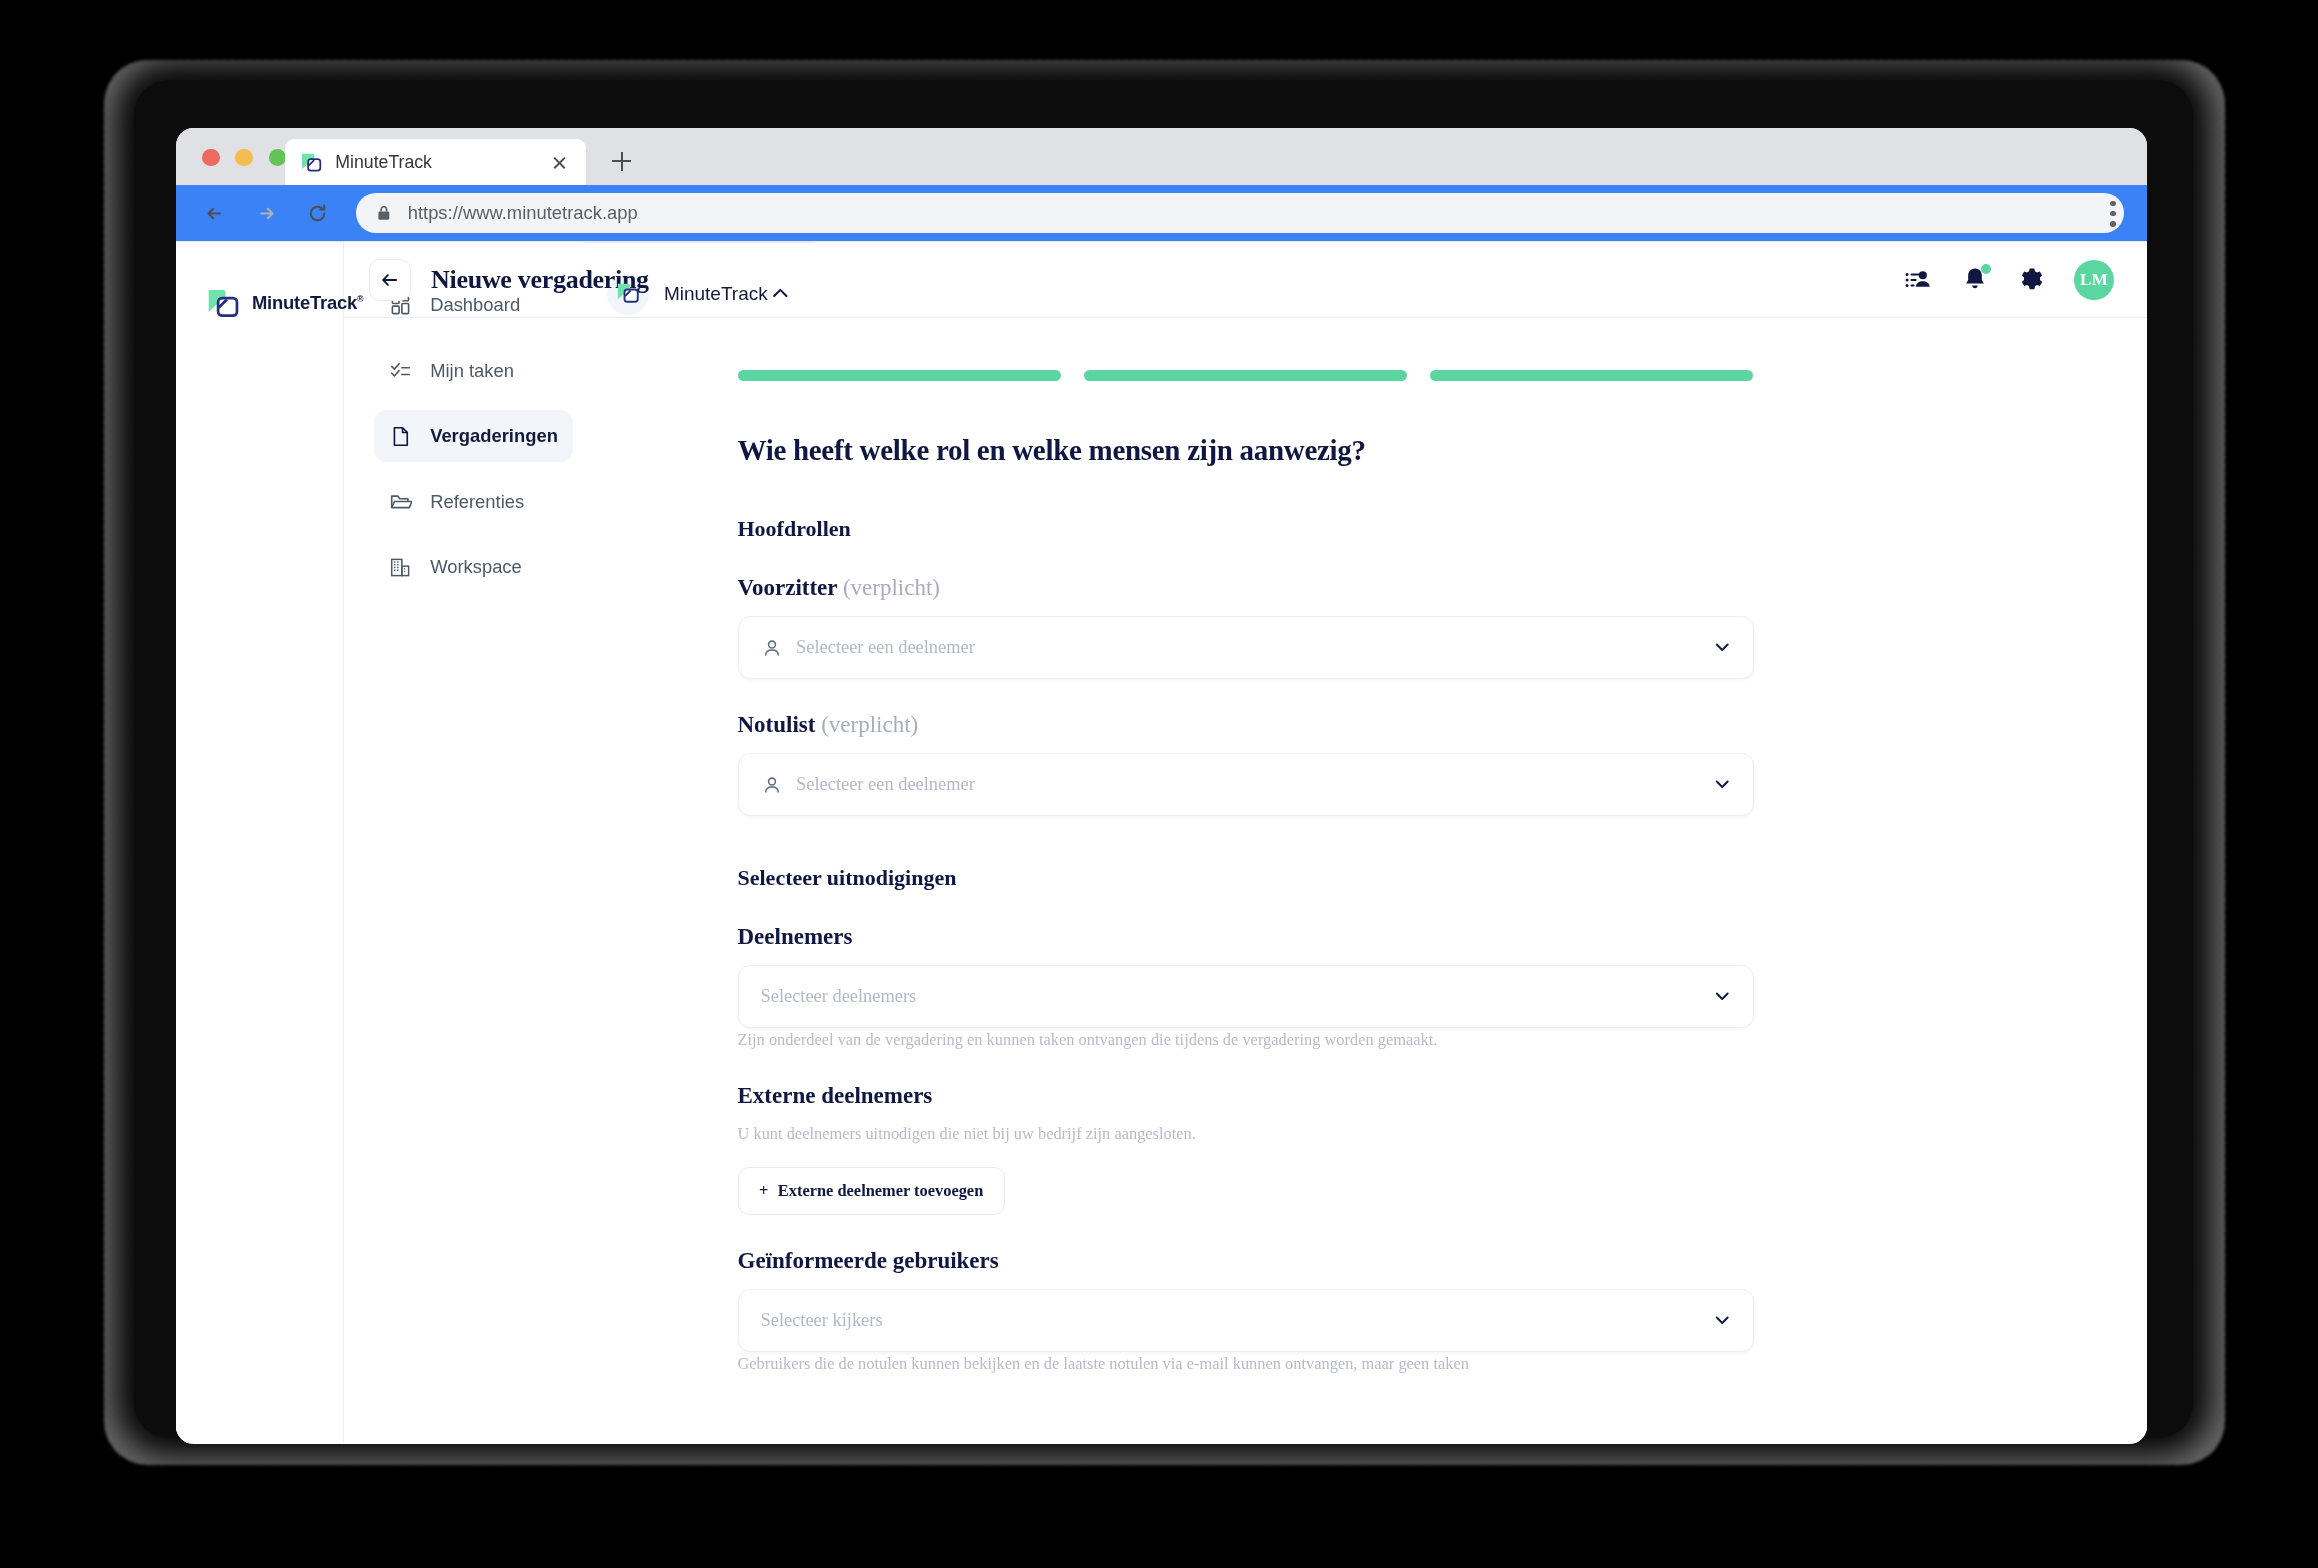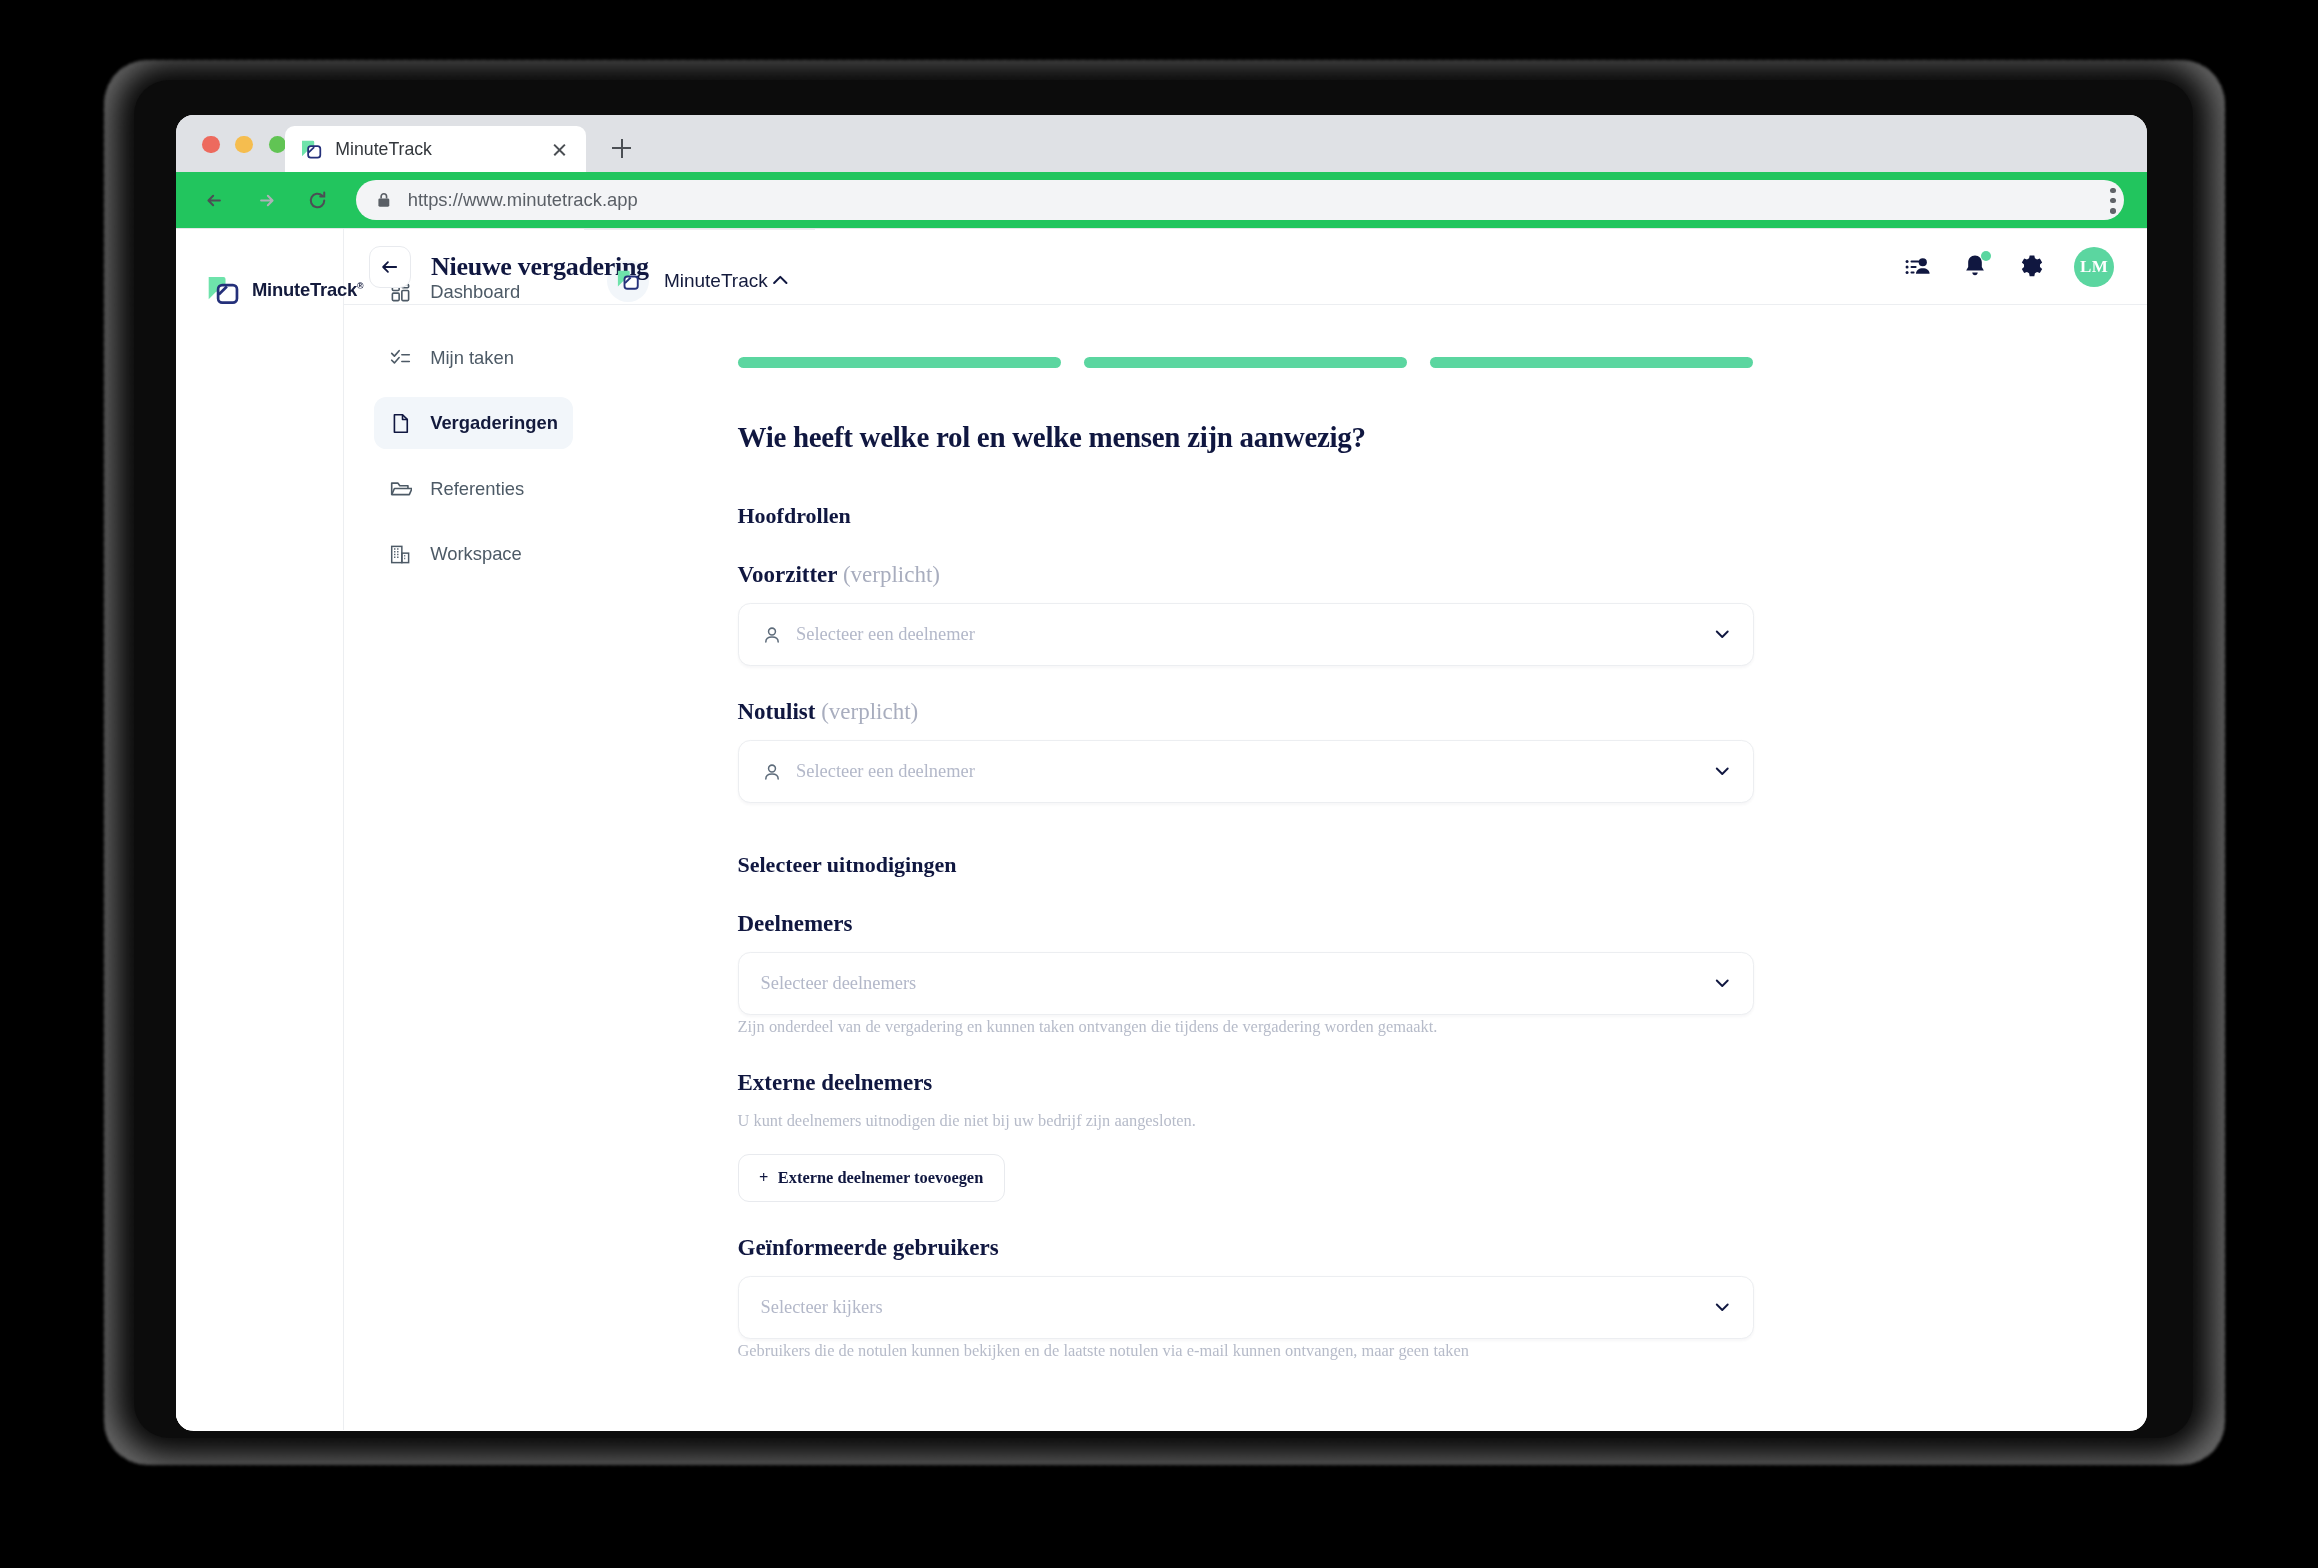--- a/index.html
+++ b/index.html
@@ -27,21 +27,21 @@
     position: absolute;
     left: 134px; top: 80px;
     width: 2059px; height: 1358px;
     border-radius: 35px;
     background: #0c0c0c;
     box-shadow: 0 0 31px 17.7px rgba(0,0,0,.95);
   }
 
   .browser {
     position: absolute;
-    left: 176px; top: 115px;
+    left: 176px; top: 128px;
     width: 1971px; height: 1316px;
     background: #ffffff;
     border-radius: 17.7px;
     overflow: hidden;
   }
 
   
   .chrome-tabbar {
     position: relative;
     height: 57px;
@@ -87,21 +87,21 @@
   }
   .tab-new::before, .tab-new::after {
     content: ""; position: absolute; background: #4b4f54;
   }
   .tab-new::before { left: 6.1px; top: 14.7px; width: 19px; height: 2px; }
   .tab-new::after { left: 8.5px; top: 12.3px; width: 2px; height: 19px; transform: translateX(0); left: 14.7px; top: 6.1px; width: 2px; height: 19px; }
 
   .chrome-urlbar {
     position: relative;
     height: 57px;
-    background: #22c55e;
+    background: #3b82f6;
     display: flex; align-items: center;
     border-bottom: 1.4px solid #e6e7e9;
   }
   .nav-btn { width: 31px; height: 31px; position: relative; flex: 0 0 31px; }
   .nav-btn svg { width: 31px; height: 31px; display: block; }
   .nav-group { display: flex; gap: 20.5px; margin-left: 23px; align-items: center; }
 
   .urlfield {
     margin-left: 23px;
     flex: 1;

